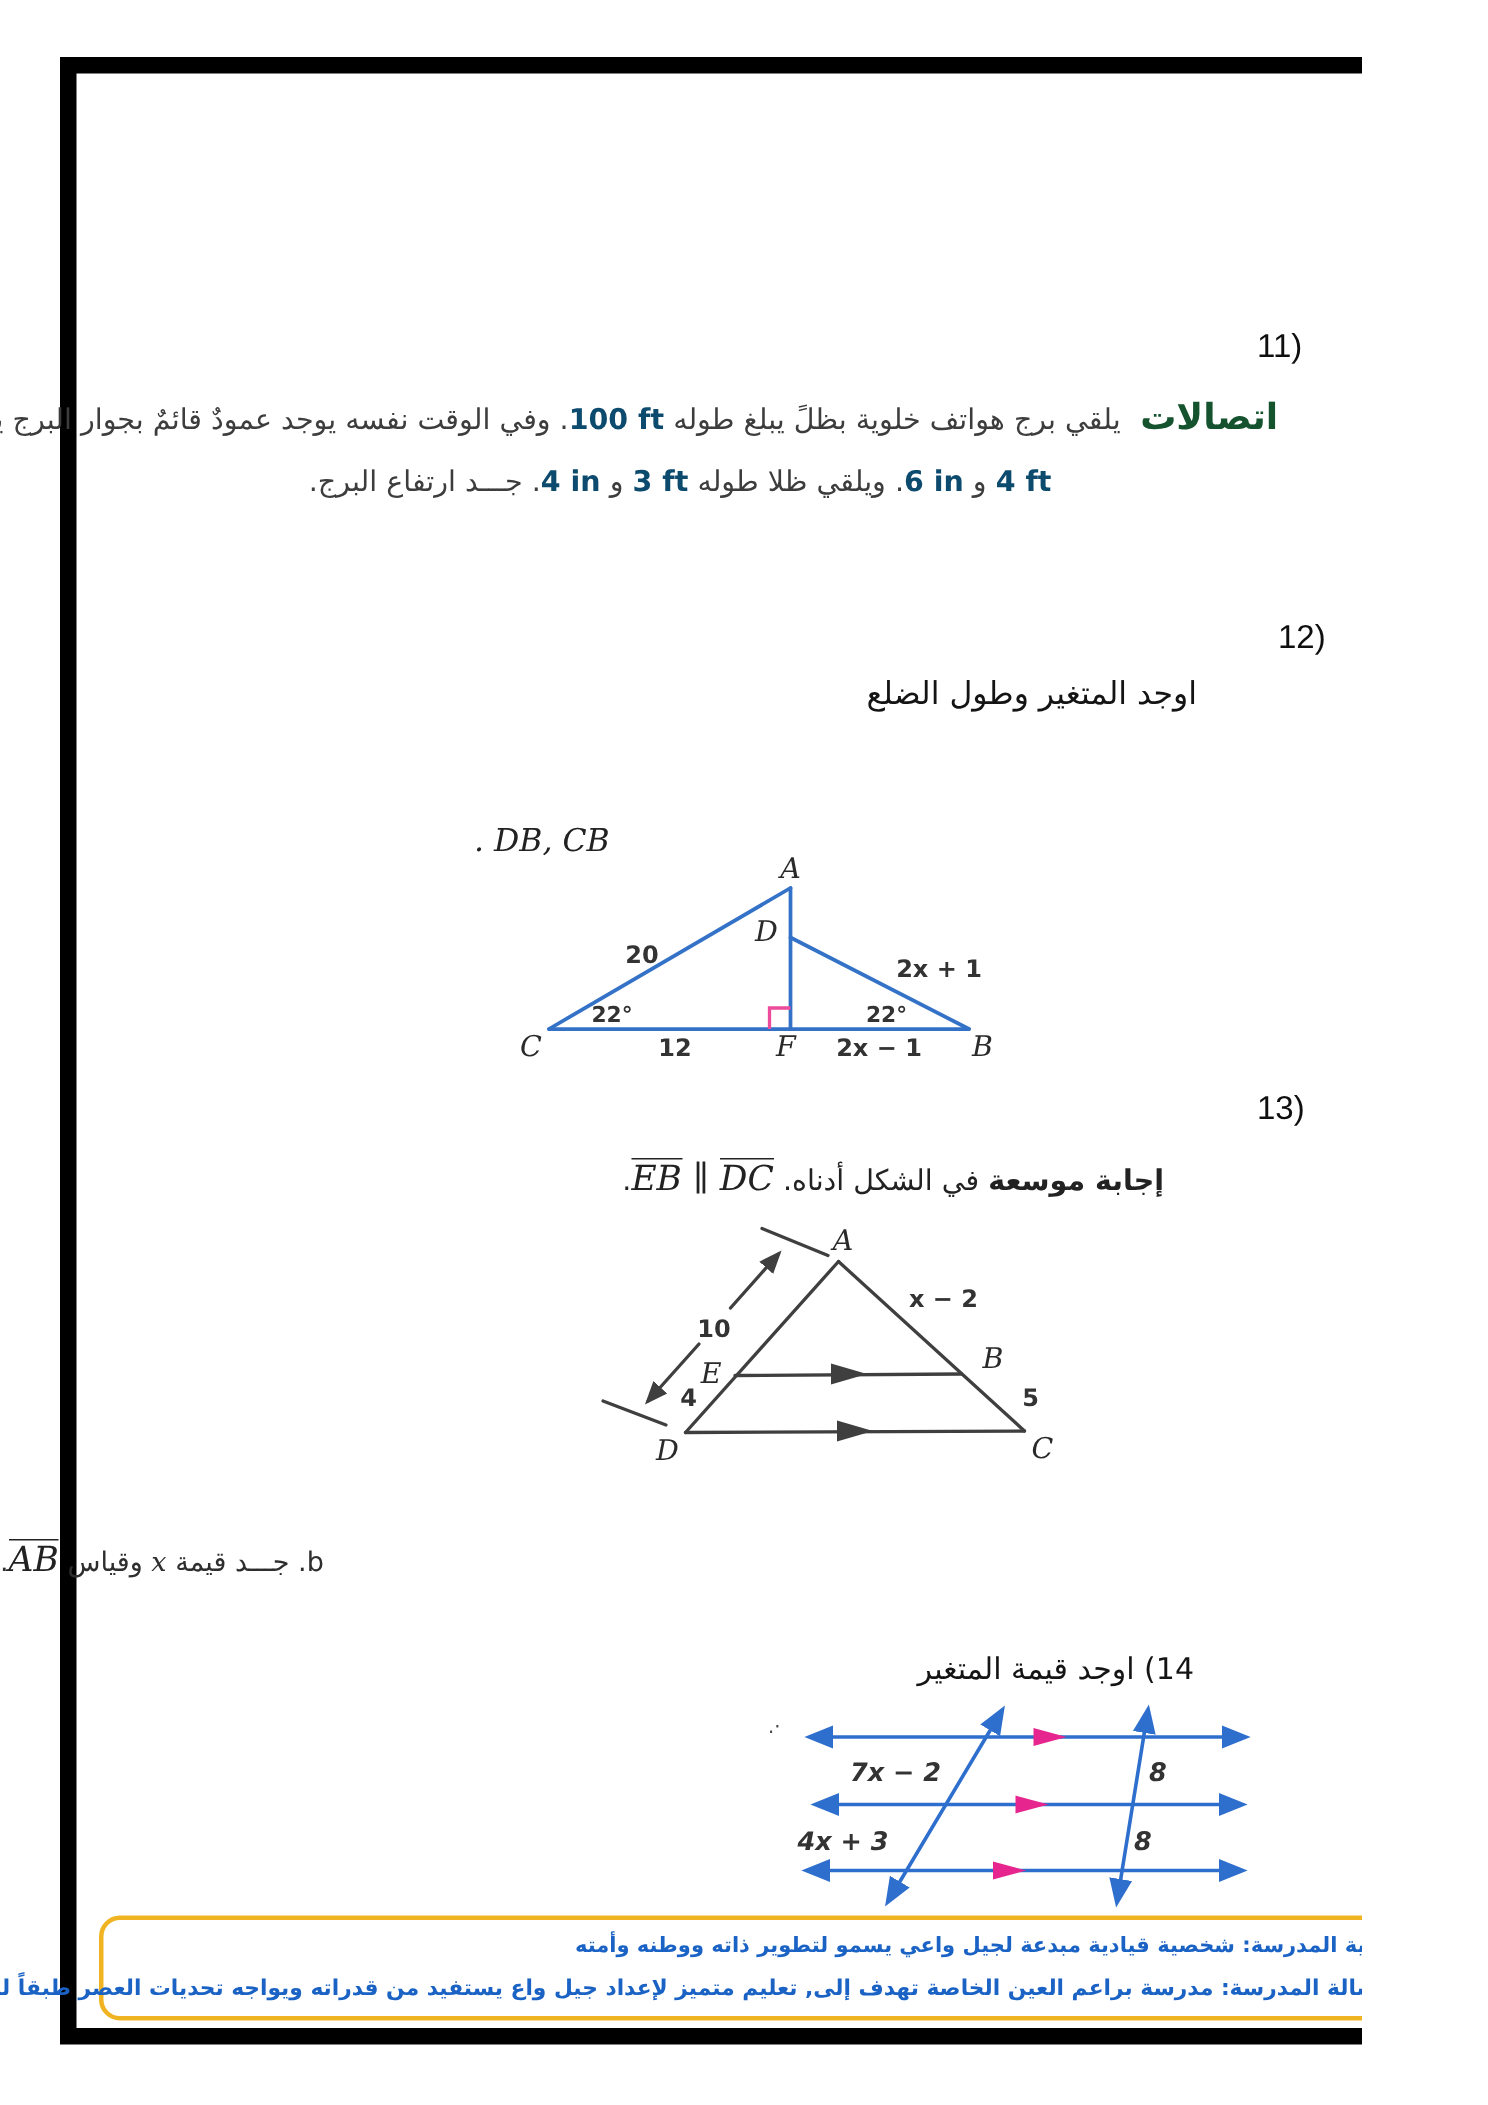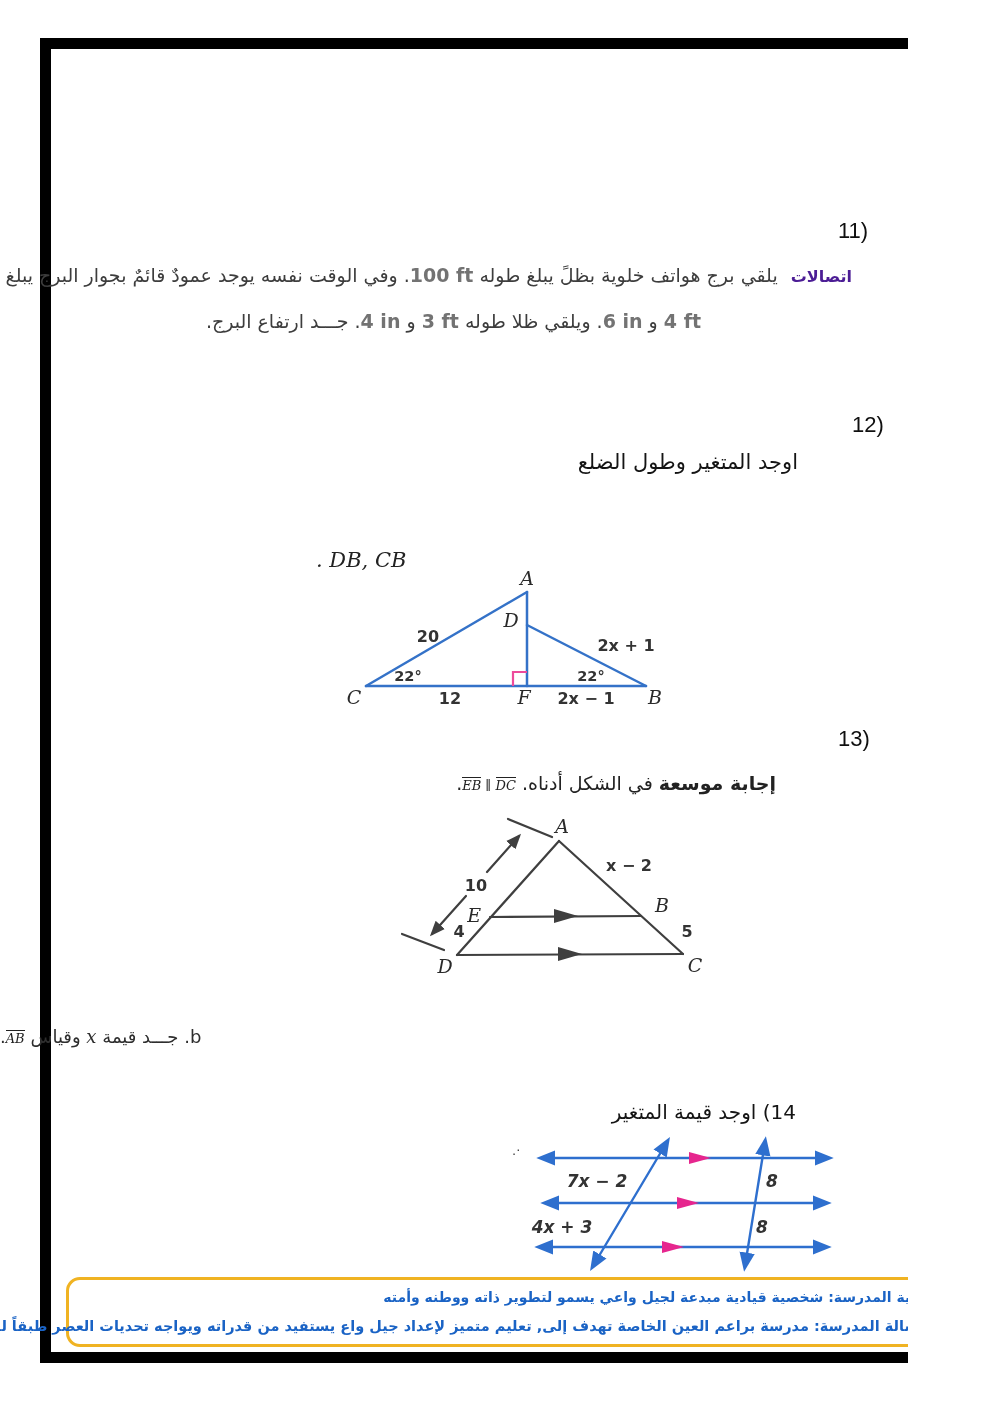--- a/index.html
+++ b/index.html
@@ -4,28 +4,28 @@
 <style>
   html,body{margin:0;padding:0;background:#fff;}
   .page{position:relative;width:908px;height:1403px;background:#ffffff;overflow:hidden;
         font-family:"DejaVu Sans",sans-serif;}
   .frame{position:absolute;left:40px;top:38px;width:913px;height:1325px;
          border:11px solid #000;box-sizing:border-box;}
   .qnum{position:absolute;font-size:22px;color:#0f0f0f;
         font-family:"Liberation Sans","DejaVu Sans",sans-serif;white-space:nowrap;}
   .p11line{position:absolute;direction:rtl;text-align:right;white-space:nowrap;
            font-size:19px;color:#3d3d3d;}
-  .p11line .num{font-weight:bold;color:#737373;}
-  .kw{color:#4c1d95;font-weight:bold;font-size:16px;margin-left:7px;}
+  .p11line .num{font-weight:bold;color:#0c4a6e;}
+  .kw{color:#14532d;font-weight:bold;font-size:24px;margin-left:7px;}
   .title-line{position:absolute;direction:rtl;text-align:right;white-space:nowrap;
               font-size:21px;color:#141414;}
   .q13h{position:absolute;direction:rtl;text-align:right;white-space:nowrap;
         font-size:19px;color:#222;}
   .hbold{font-weight:bold;}
-  .mathset{font-family:"DejaVu Serif",serif;font-style:italic;font-size:13px;color:#222;text-align:right;}
+  .mathset{font-family:"DejaVu Serif",serif;font-style:italic;font-size:23px;color:#222;text-align:right;}
   .ov{border-top:1.6px solid #222;display:inline-block;line-height:1.05;padding-top:1px;}
   .partline{position:absolute;direction:rtl;text-align:right;white-space:nowrap;
             font-size:18px;color:#2e2e2e;}
   .xvar{font-family:"DejaVu Serif",serif;font-style:italic;}
   .footer{position:absolute;left:66px;top:1277px;width:876px;height:70px;
           border:3px solid #f0b322;border-radius:14px;box-sizing:border-box;
           direction:rtl;text-align:right;padding:7px 12px 0 10px;
           color:#1a63c5;font-weight:bold;}
   .fl1{font-size:14px;line-height:21px;margin-bottom:8px;white-space:nowrap;}
   .fl2{font-size:14.5px;line-height:20px;white-space:nowrap;}

